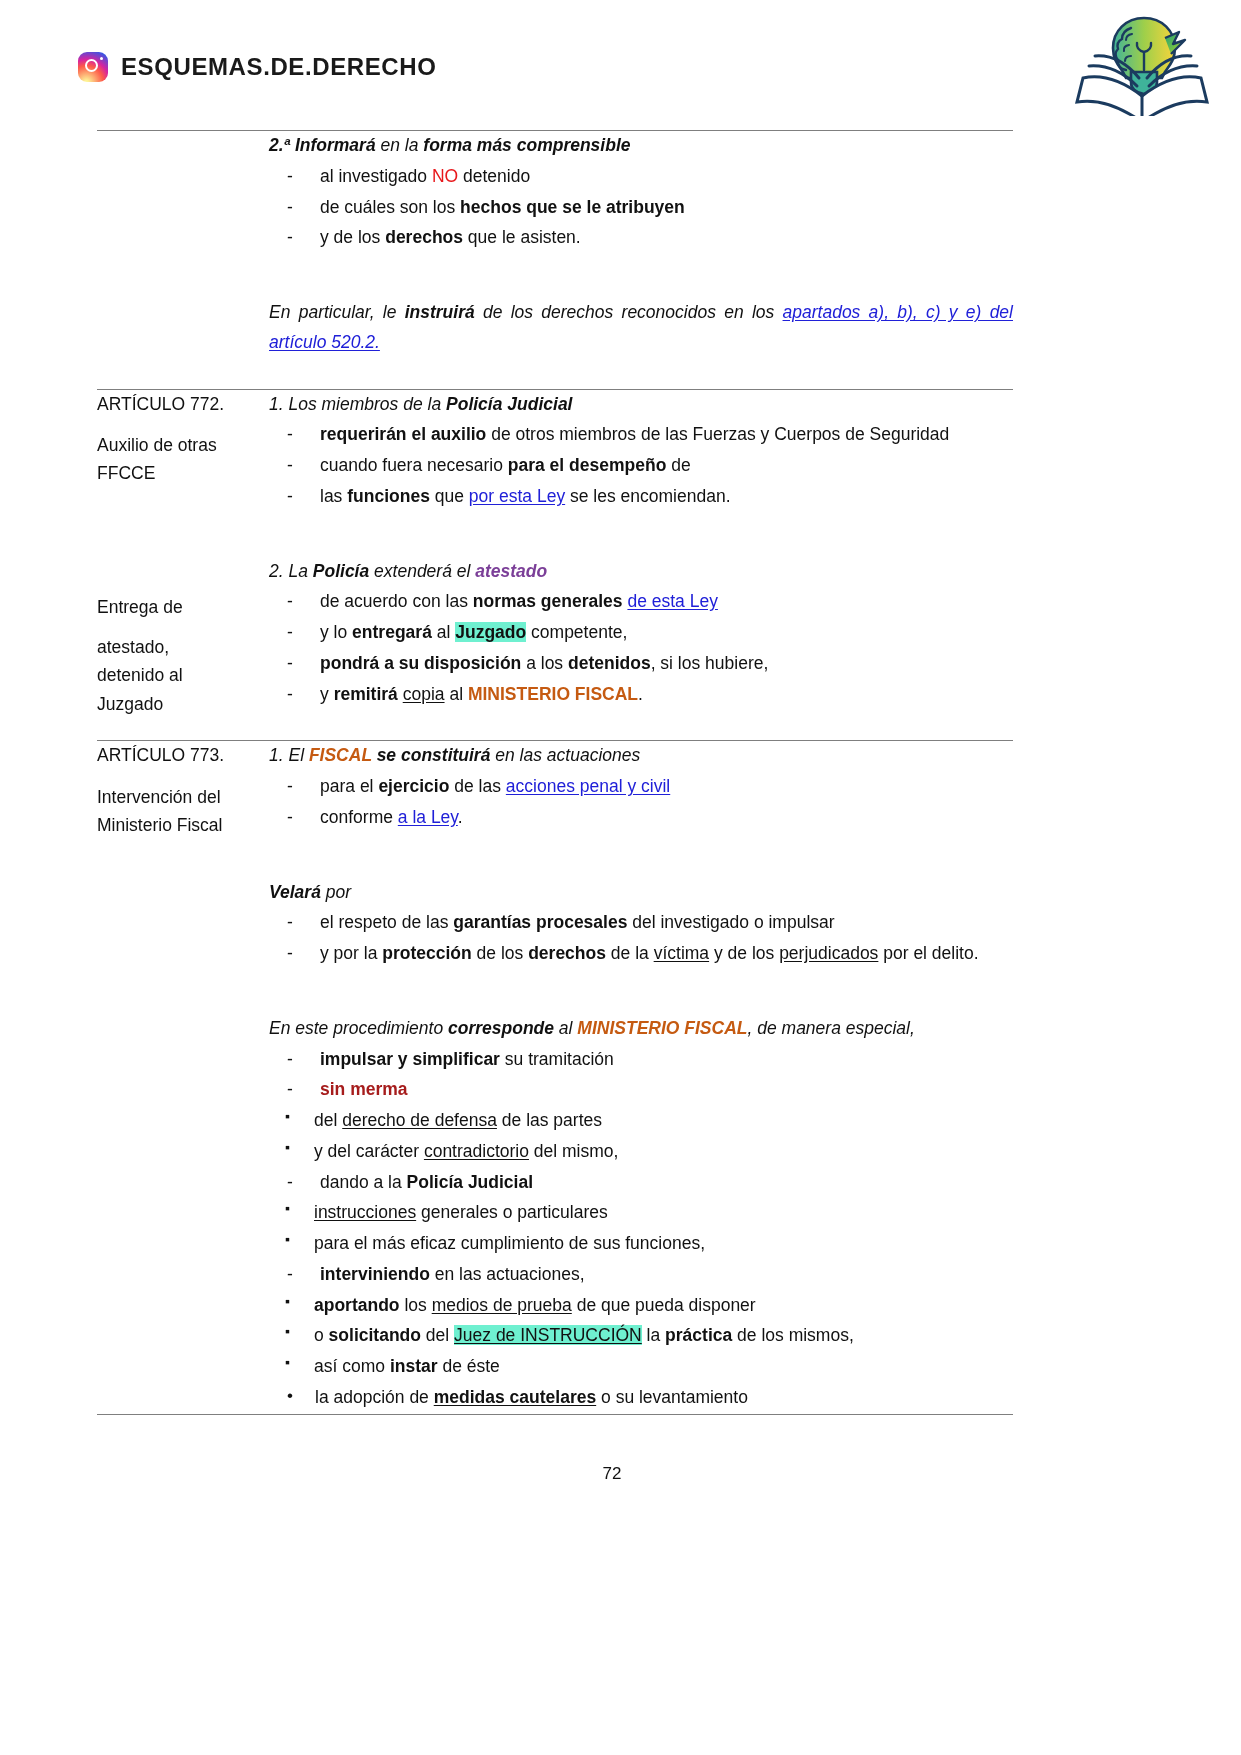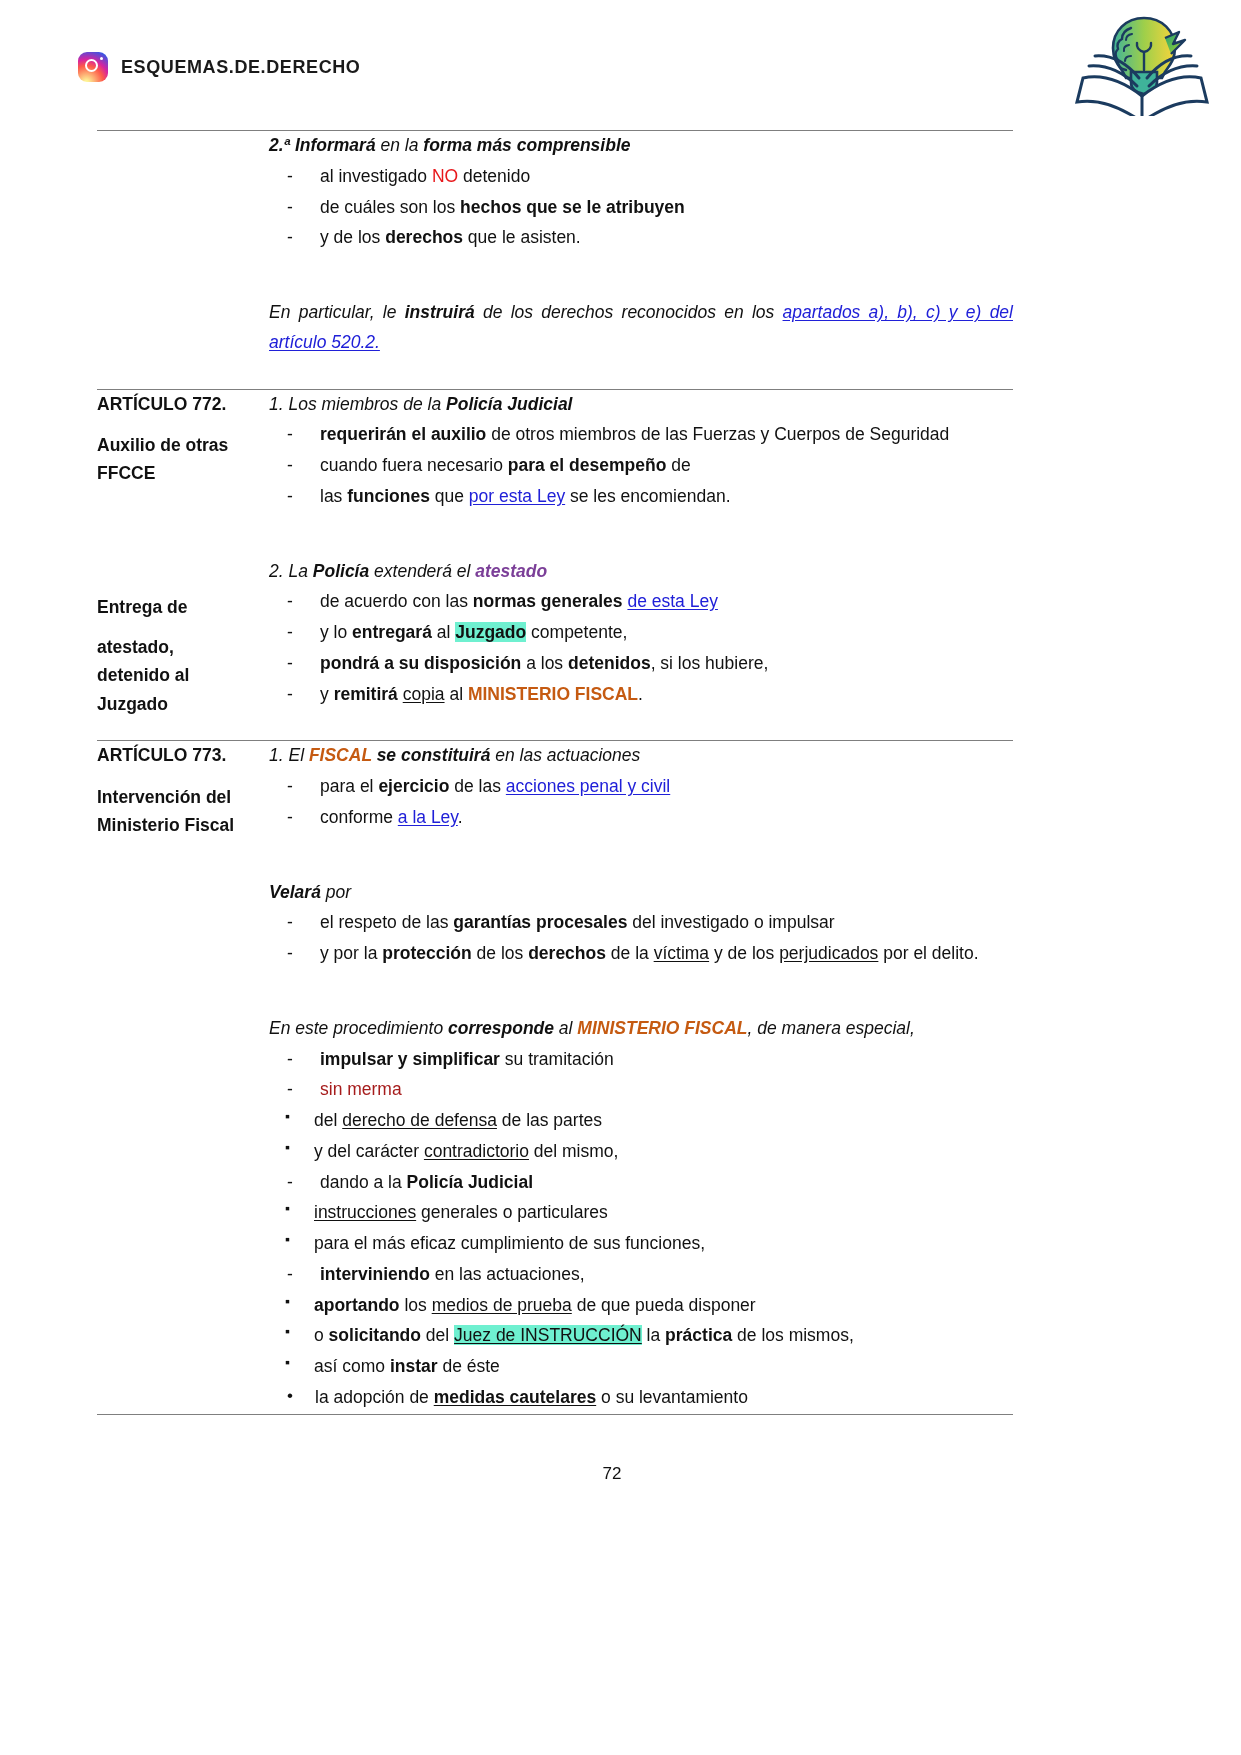--- a/index.html
+++ b/index.html
@@ -49,21 +49,21 @@
   }
   .ig-icon::after {
     content: "";
     position: absolute;
     right: 5px; top: 5px;
     width: 3.4px; height: 3.4px;
     background: #ffffff;
     border-radius: 50%;
   }
   .brand-text {
-    font-size: 18px;
+    font-size: 24px;
     font-weight: bold;
     letter-spacing: 0.6px;
     color: #1a1a1a;
     white-space: nowrap;
   }
   .logo-mark {
     position: absolute;
     right: 22px;
     top: 8px;
     width: 150px;
@@ -97,21 +97,21 @@
   }
   tr.row-first > td {
     border-top: 1.1px solid #7f7f7f;
   }
   tr.row-last > td {
     border-bottom: 1.1px solid #7f7f7f;
   }
 
   .label-line {
     font-size: 17.5px;
-    font-weight: bold;
+    font-weight: normal;
     line-height: 1.62;
     color: #111;
     margin-bottom: 13px;
   }
   .label-line:last-child { margin-bottom: 0; }
   .label-spacer { height: 92px; }
 
   
   .p {
     font-size: 17.5px;
@@ -163,21 +163,21 @@
     left: 18px;
     top: -1px;
     font-size: 17px;
     color: #111;
   }
   .indent-1 { margin-left: 48px; }
   .indent-2 { margin-left: 96px; }
 
   b, .b { font-weight: bold; }
   .red { color: #e8181c; font-weight: normal; }
-  .darkred { color: #a61c1c; font-weight: normal; }
+  .darkred { color: #a61c1c; font-weight: bold; }
   .orange { color: #c55a11; font-weight: bold; }
   .purple { color: #7b3f98; font-weight: bold; }
   .link {
     color: #2020d8;
     text-decoration: underline;
     text-underline-offset: 2px;
   }
   .u { text-decoration: underline; text-underline-offset: 2px; }
   .hl { background: #6ff0d0; }
 

